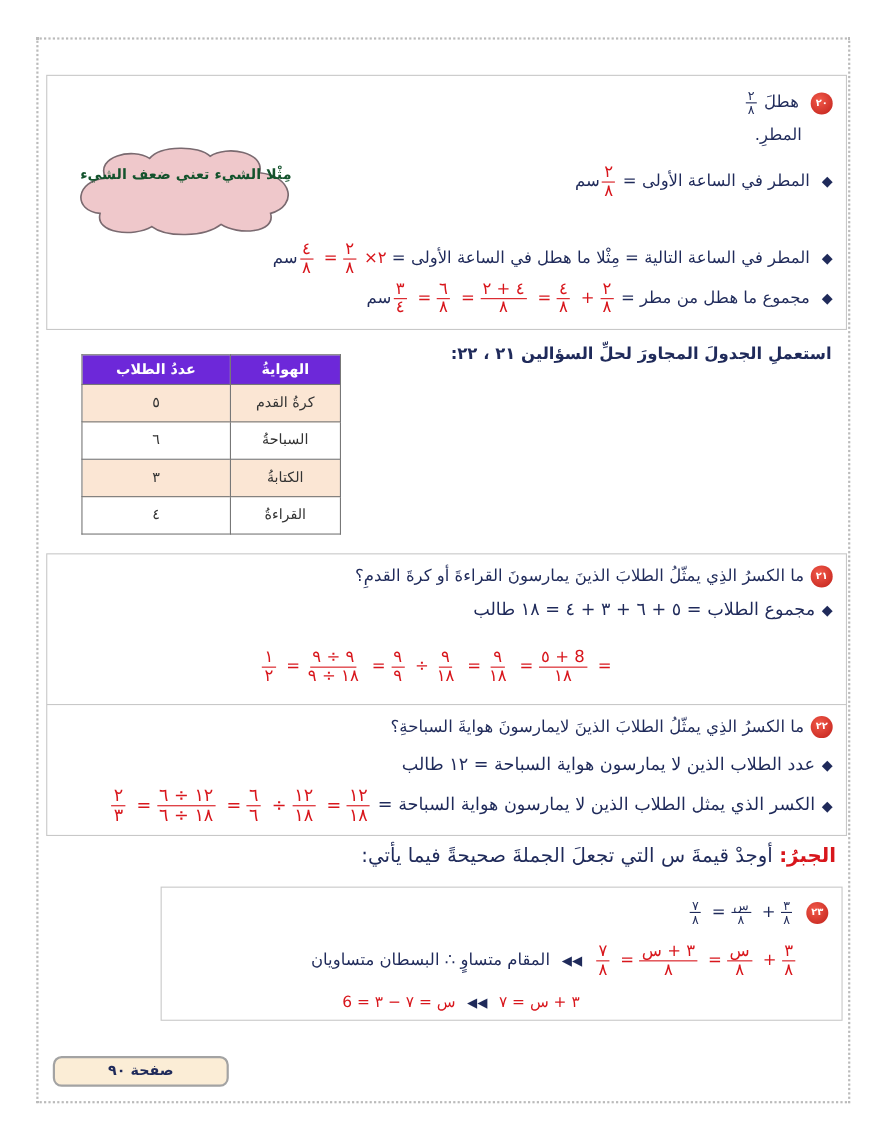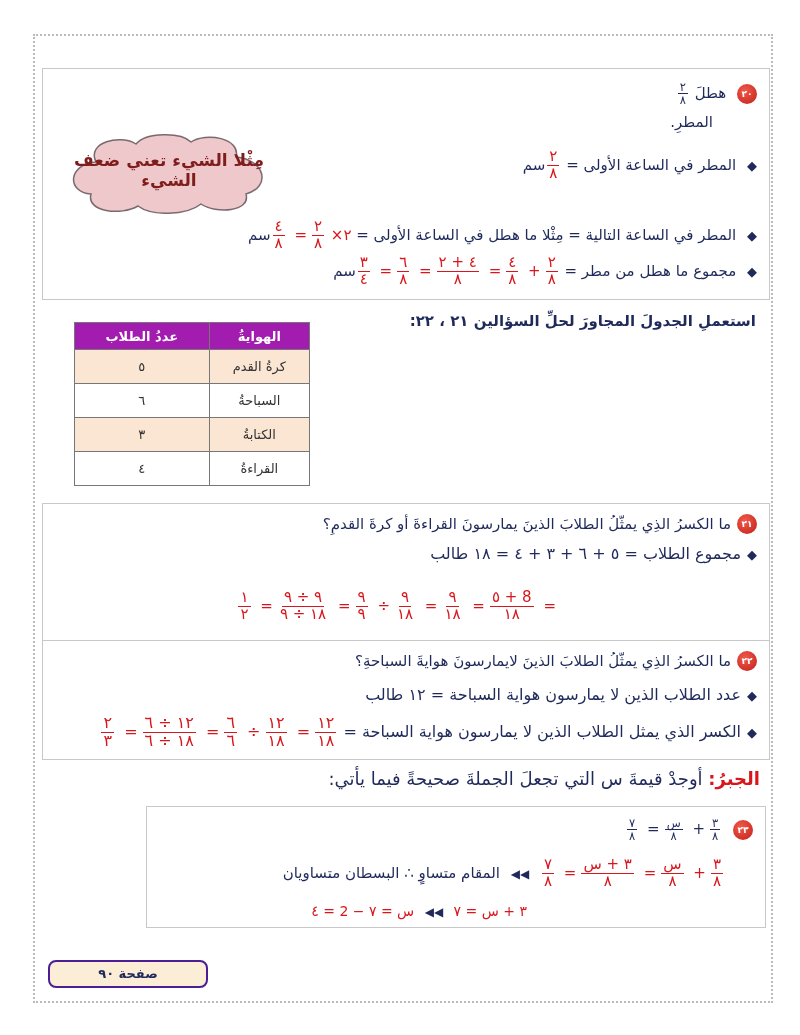--- a/index.html
+++ b/index.html
@@ -10,44 +10,44 @@
   .line{position:absolute;right:12px;white-space:nowrap;direction:rtl;}
   .txt{font-size:15px;color:#1f2a5a;}
   .small{font-size:11.5px;}
   .red{color:#d8161c;}
   .diamond{color:#1f2a5a;font-size:13px;margin-left:6px;}
   .frac{display:inline-flex;flex-direction:column;align-items:center;vertical-align:middle;margin:0 2px;line-height:1.05;}
   .frac .n{border-bottom:1.5px solid currentColor;padding:0 2px;}
   .frac .d{padding:0 2px;}
   .eq{display:inline-block;margin:0 3px;}
   .cloud{position:absolute;left:66px;top:132px;width:206px;height:82px;}
-  .cloud-text{position:absolute;left:0;top:18px;width:206px;text-align:center;font-weight:bold;color:#7f1d1d;font-size:17px;line-height:20px;direction:rtl;}
+  .cloud-text{position:absolute;left:0;top:18px;width:206px;text-align:center;font-weight:bold;color:#14532d;font-size:13px;line-height:20px;direction:rtl;}
   table.hobby{position:absolute;left:74px;top:322px;width:236px;border-collapse:collapse;direction:rtl;font-size:13px;}
-  table.hobby th{background:#a21caf;color:#fff;font-weight:bold;height:24px;border:1px solid #777;}
+  table.hobby th{background:#6d28d9;color:#fff;font-weight:bold;height:24px;border:1px solid #777;}
   table.hobby td{height:31px;border:1px solid #777;text-align:center;color:#333;}
   table.hobby tr.alt td{background:#fbe6d4;}
   .algebra-title{position:absolute;right:40px;top:768px;font-size:18px;direction:rtl;white-space:nowrap;}
-  .page-tag{position:absolute;left:48px;top:960px;width:156px;height:24px;background:#fbedd6;border:2px solid #4c1d95;border-radius:8px;text-align:center;font-weight:bold;font-size:13px;line-height:24px;color:#1f2a5a;direction:rtl;}
+  .page-tag{position:absolute;left:48px;top:960px;width:156px;height:24px;background:#fbedd6;border:2px solid #a3a3a3;border-radius:8px;text-align:center;font-weight:bold;font-size:13px;line-height:24px;color:#1f2a5a;direction:rtl;}
   .arrows{color:#1f2a5a;font-size:12px;margin:0 6px;}
 </style>
 </head>
 <body>
 
 <div class="page-frame"></div>
 
 <div class="box" style="left:42px;top:68px;width:726px;height:230px;">
   <div class="line txt" style="top:12px;">
     <span class="qnum">٢٠</span>
     <span>هطلَ</span>
     <span class="frac small">
         <span class="n">٢</span>
         <span class="d">٨</span>
       </span>
   </div>
-  <div class="line txt" style="top:44px;right:56px;">المطرِ.</div>
+  <div class="line txt" style="top:44px;right:40px;">المطرِ.</div>
 
   <div class="line txt" style="top:80px;">
     <span class="diamond">◆</span>
     <span>المطر في الساعة الأولى =</span>
     <span class="frac red">
         <span class="n">٢</span>
         <span class="d">٨</span>
       </span><span>سم</span>
   </div>
 
@@ -230,17 +230,17 @@
     <span class="frac red">
         <span class="n">٧</span>
         <span class="d">٨</span>
       </span>
     <span class="arrows">◀◀</span>
     <span>المقام متساوٍ ∴ البسطان متساويان</span>
   </div>
   <div class="line txt red" style="top:96px;right:238px;font-size:14px;">
     <span>٣ + س = ٧</span>
     <span class="arrows">◀◀</span>
-    <span>س = ٧ − 2 = ٤</span>
+    <span>س = ٧ − ٣ = 6</span>
   </div>
 </div>
 
 <div class="page-tag">صفحة ٩٠</div>
 
 </body></html>

